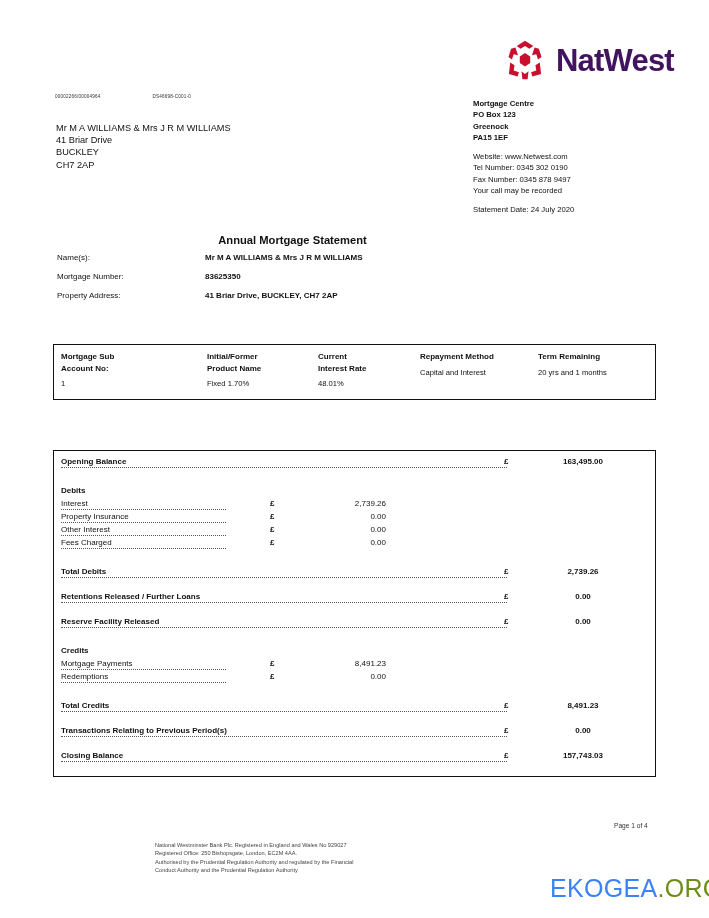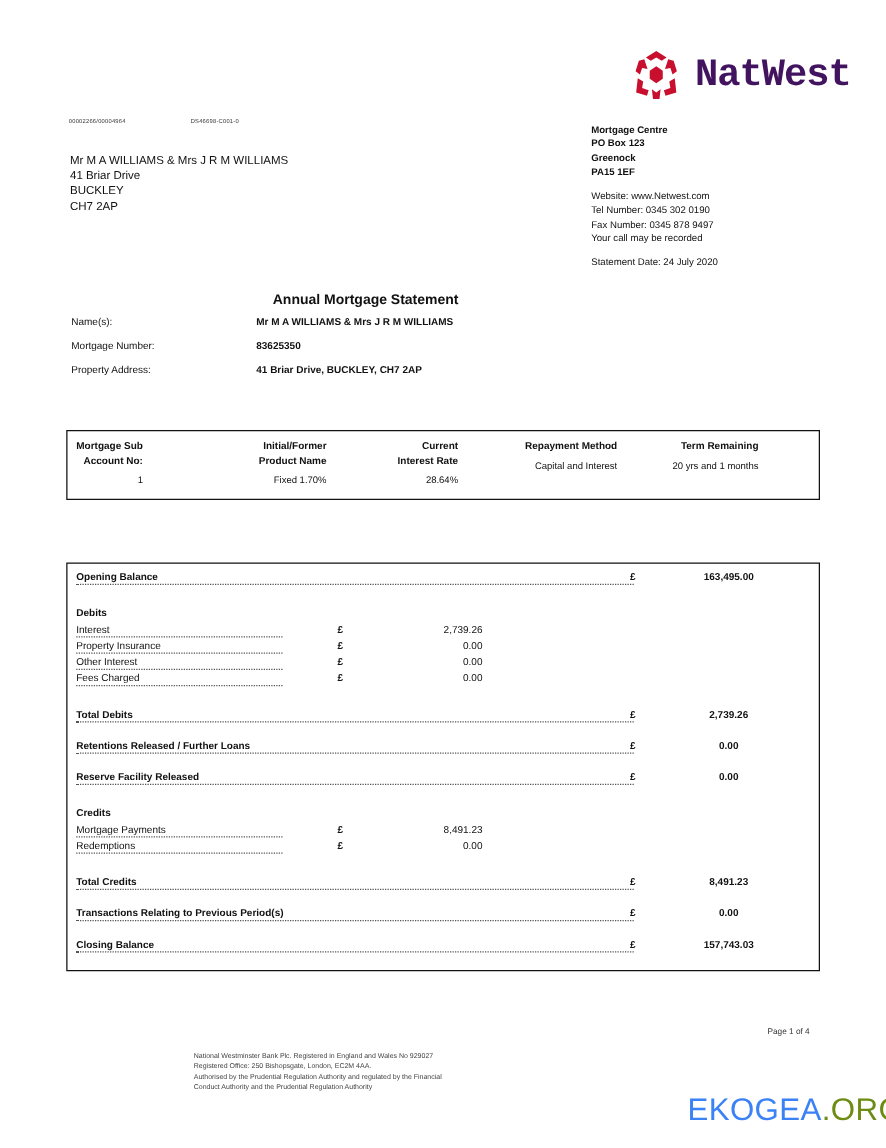--- a/index.html
+++ b/index.html
@@ -28,21 +28,20 @@
     align-items: center;
     gap: 9px;
   }
   .logo-mark { width: 44px; height: 40px; display: block; }
   .logo-word {
     font-size: 31px;
     font-weight: bold;
     color: #42145F;
     letter-spacing: -0.8px;
     line-height: 1;
-    font-family: Liberation Mono, monospace;
   }
 
   
   .refs {
     position: absolute;
     left: 55px;
     top: 94px;
     font-size: 4.6px;
     color: #333;
     letter-spacing: 0.2px;
@@ -108,21 +107,20 @@
 
   
   .prod-table {
     position: absolute;
     left: 53px;
     top: 344px;
     width: 603px;
     height: 56px;
     border: 1.6px solid #111;
     box-sizing: border-box;
-    text-align: right;
   }
   .prod-inner { position: relative; width: 100%; height: 100%; }
   .pcol {
     position: absolute;
     top: 6px;
     font-size: 8px;
   }
   .pcol .ph {
     font-weight: bold;
     color: #111;
@@ -333,21 +331,21 @@
         <div class="pv">1</div>
       </div>
       <div class="pcol pc2">
         <div class="ph">Initial/Former</div>
         <div class="ph">Product Name</div>
         <div class="pv">Fixed 1.70%</div>
       </div>
       <div class="pcol pc3">
         <div class="ph">Current</div>
         <div class="ph">Interest Rate</div>
-        <div class="pv">28.64%</div>
+        <div class="pv">48.01%</div>
       </div>
       <div class="pcol pc4">
         <div class="ph">Repayment Method</div>
         <div class="ph"></div>
         <div class="pv">Capital and Interest</div>
       </div>
       <div class="pcol pc5">
         <div class="ph">Term Remaining</div>
         <div class="ph"></div>
         <div class="pv">20 yrs and 1 months</div>

